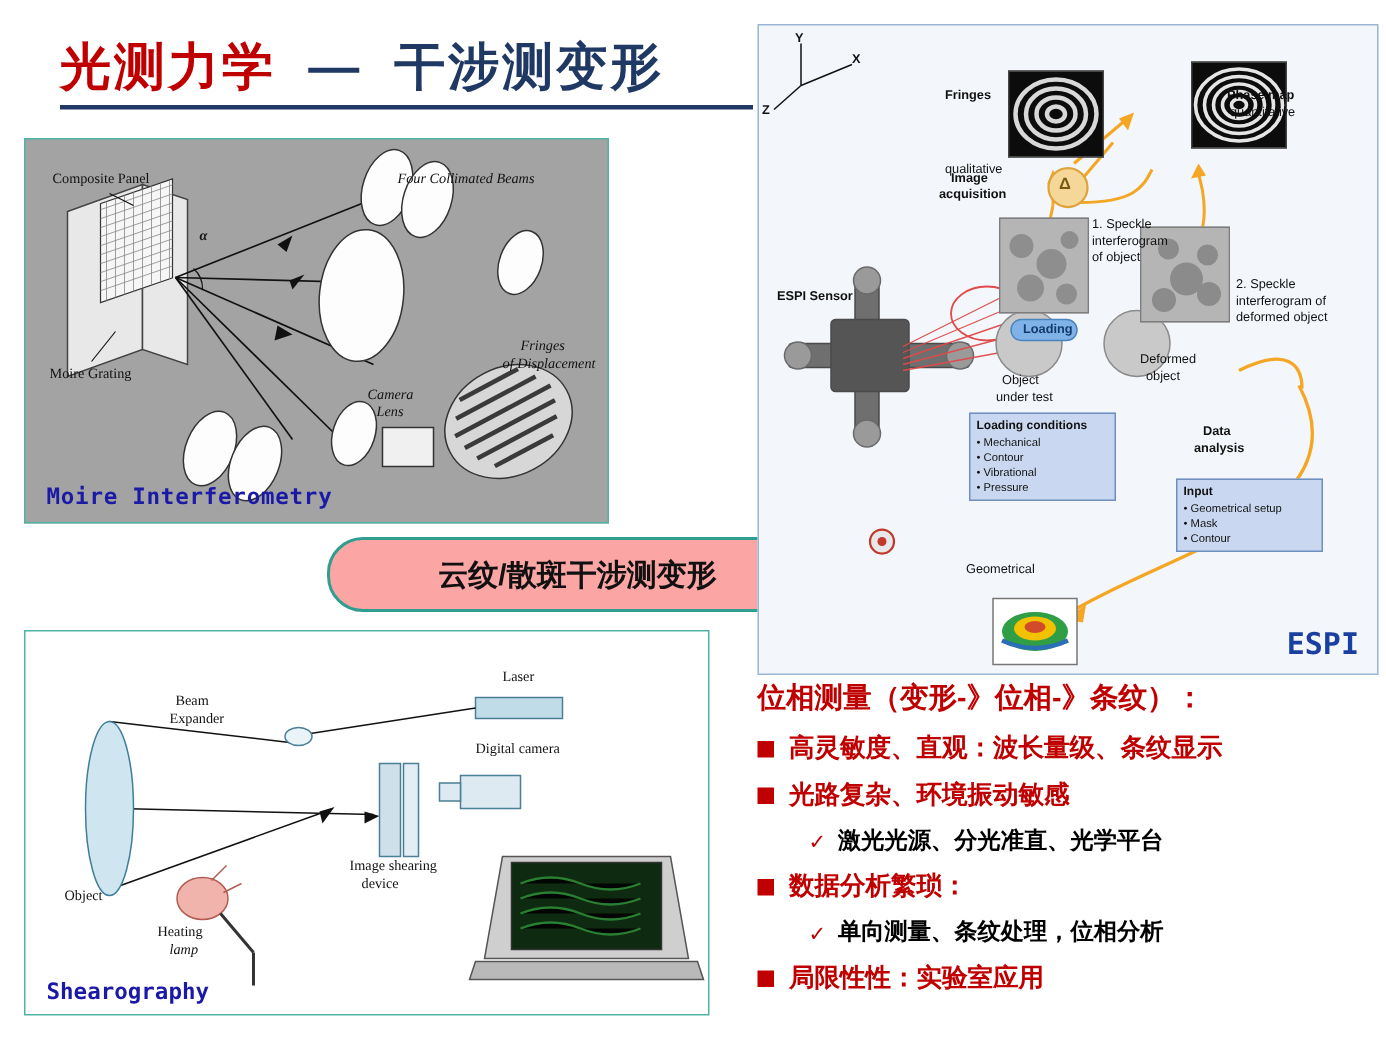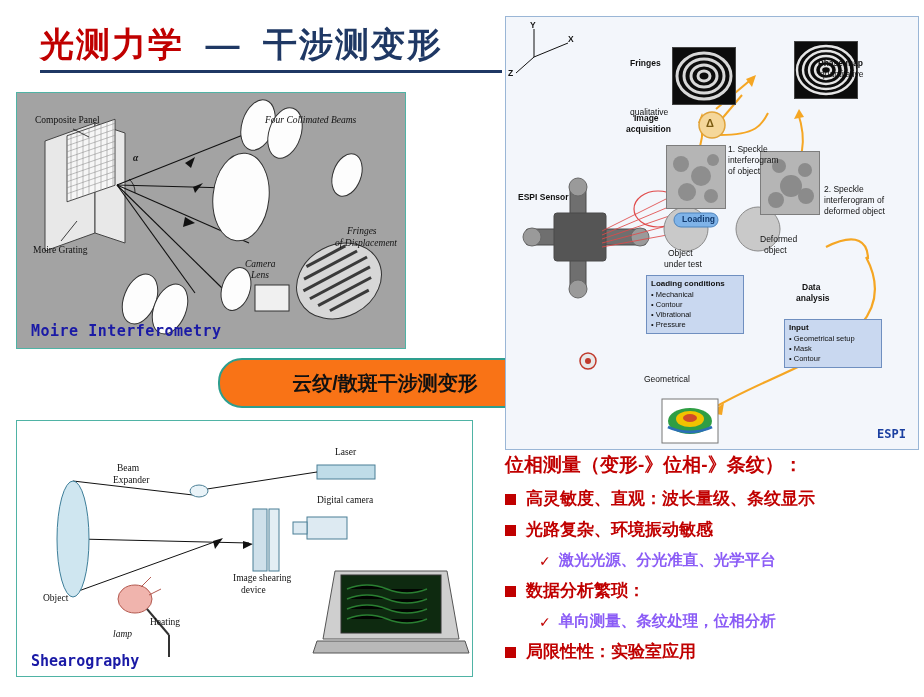--- a/index.html
+++ b/index.html
@@ -35,21 +35,21 @@
   }
   .lbl{position:absolute;font-size:9.5px;color:#111;font-family:"Liberation Serif","DejaVu Serif",serif;font-style:italic;}
   .lbl.b{font-style:normal;}
 
   
   .panel-svg{position:absolute;left:0;top:0;}
 
   
   .cloud-label{
     position:absolute;left:218px;top:358px;width:330px;height:46px;
-    border:2px solid #2e9e8f;border-radius:24px;background:#f97316;
+    border:2px solid #2e9e8f;border-radius:24px;background:#fca5a5;
     display:flex;align-items:center;justify-content:center;
   }
   .cloud-label span{font-size:20px;font-weight:bold;color:#111;}
 
   
   .shear-panel{
     position:absolute;left:16px;top:420px;width:455px;height:255px;
     border:1px solid #4fb3a5;background:#ffffff;
   }
   .shear-caption{
@@ -58,21 +58,21 @@
     font-size:15px;font-weight:bold;color:#1a1aa6;
   }
 
   
   .espi-panel{
     position:absolute;left:505px;top:16px;width:412px;height:432px;
     border:1px solid #9ab6d6;background:#f3f6fb;
   }
   .espi-tag{
     position:absolute;right:12px;bottom:8px;
-    font-size:12px;font-weight:bold;color:#1a3fa0;
+    font-size:20px;font-weight:bold;color:#1a3fa0;
     font-family:"DejaVu Sans Mono","Liberation Mono",monospace;
   }
   .espi-lbl{position:absolute;font-size:8.5px;color:#111;line-height:1.15;}
   .espi-lbl.bold{font-weight:bold;}
   .espi-box{
     position:absolute;background:#c9d8f0;border:1px solid #6f8fc0;
     font-size:7.5px;color:#111;padding:3px 4px;line-height:1.35;
   }
   .espi-box b{font-size:8px;}
   .grayimg{position:absolute;background:#b9b9b9;border:1px solid #7d7d7d;}
@@ -81,21 +81,21 @@
   
   .text-block{position:absolute;left:505px;top:452px;width:412px;}
   .tb-head{font-size:19px;font-weight:bold;color:#c00000;margin-bottom:10px;}
   .bullet-row{display:flex;align-items:flex-start;margin-bottom:9px;}
   .sq{
     width:11px;height:11px;background:#c00000;margin-right:10px;margin-top:6px;flex:none;
   }
   .bullet-txt{font-size:17px;font-weight:bold;color:#c00000;line-height:1.3;}
   .sub-row{display:flex;align-items:flex-start;margin:0 0 9px 34px;}
   .chk{color:#c00000;font-size:14px;margin-right:8px;margin-top:3px;flex:none;}
-  .sub-txt{font-size:15.5px;font-weight:bold;color:#8b5cf6;}
+  .sub-txt{font-size:15.5px;font-weight:bold;color:#000000;}
 </style>
 </head>
 <body>
 
 <div class="slide">
 
   <div class="title-wrap">
     <div class="title-line1">
       <span>光测力学</span>
       <span class="part2" style="margin:0 10px;">—</span>
@@ -252,21 +252,21 @@
       </g>
     </svg>
 
     <div class="lbl b" style="left:100px;top:42px;">Beam</div>
     <div class="lbl b" style="left:96px;top:54px;">Expander</div>
     <div class="lbl b" style="left:318px;top:26px;">Laser</div>
     <div class="lbl b" style="left:300px;top:74px;">Digital camera</div>
     <div class="lbl b" style="left:216px;top:152px;">Image shearing</div>
     <div class="lbl b" style="left:224px;top:164px;">device</div>
     <div class="lbl b" style="left:26px;top:172px;">Object</div>
-    <div class="lbl b" style="left:88px;top:196px;margin-left:45px;">Heating</div>
+    <div class="lbl b" style="left:88px;top:196px;">Heating</div>
     <div class="lbl b" style="left:96px;top:208px;font-style:italic;">lamp</div>
 
     <div class="shear-caption">Shearography</div>
   </div>
 
   <div class="espi-panel">
     <svg class="panel-svg" width="412" height="432" viewBox="0 0 412 432">
 
       <g stroke="#111" stroke-width="1" fill="none">
         <line x1="28" y1="40" x2="28" y2="12"></line>

